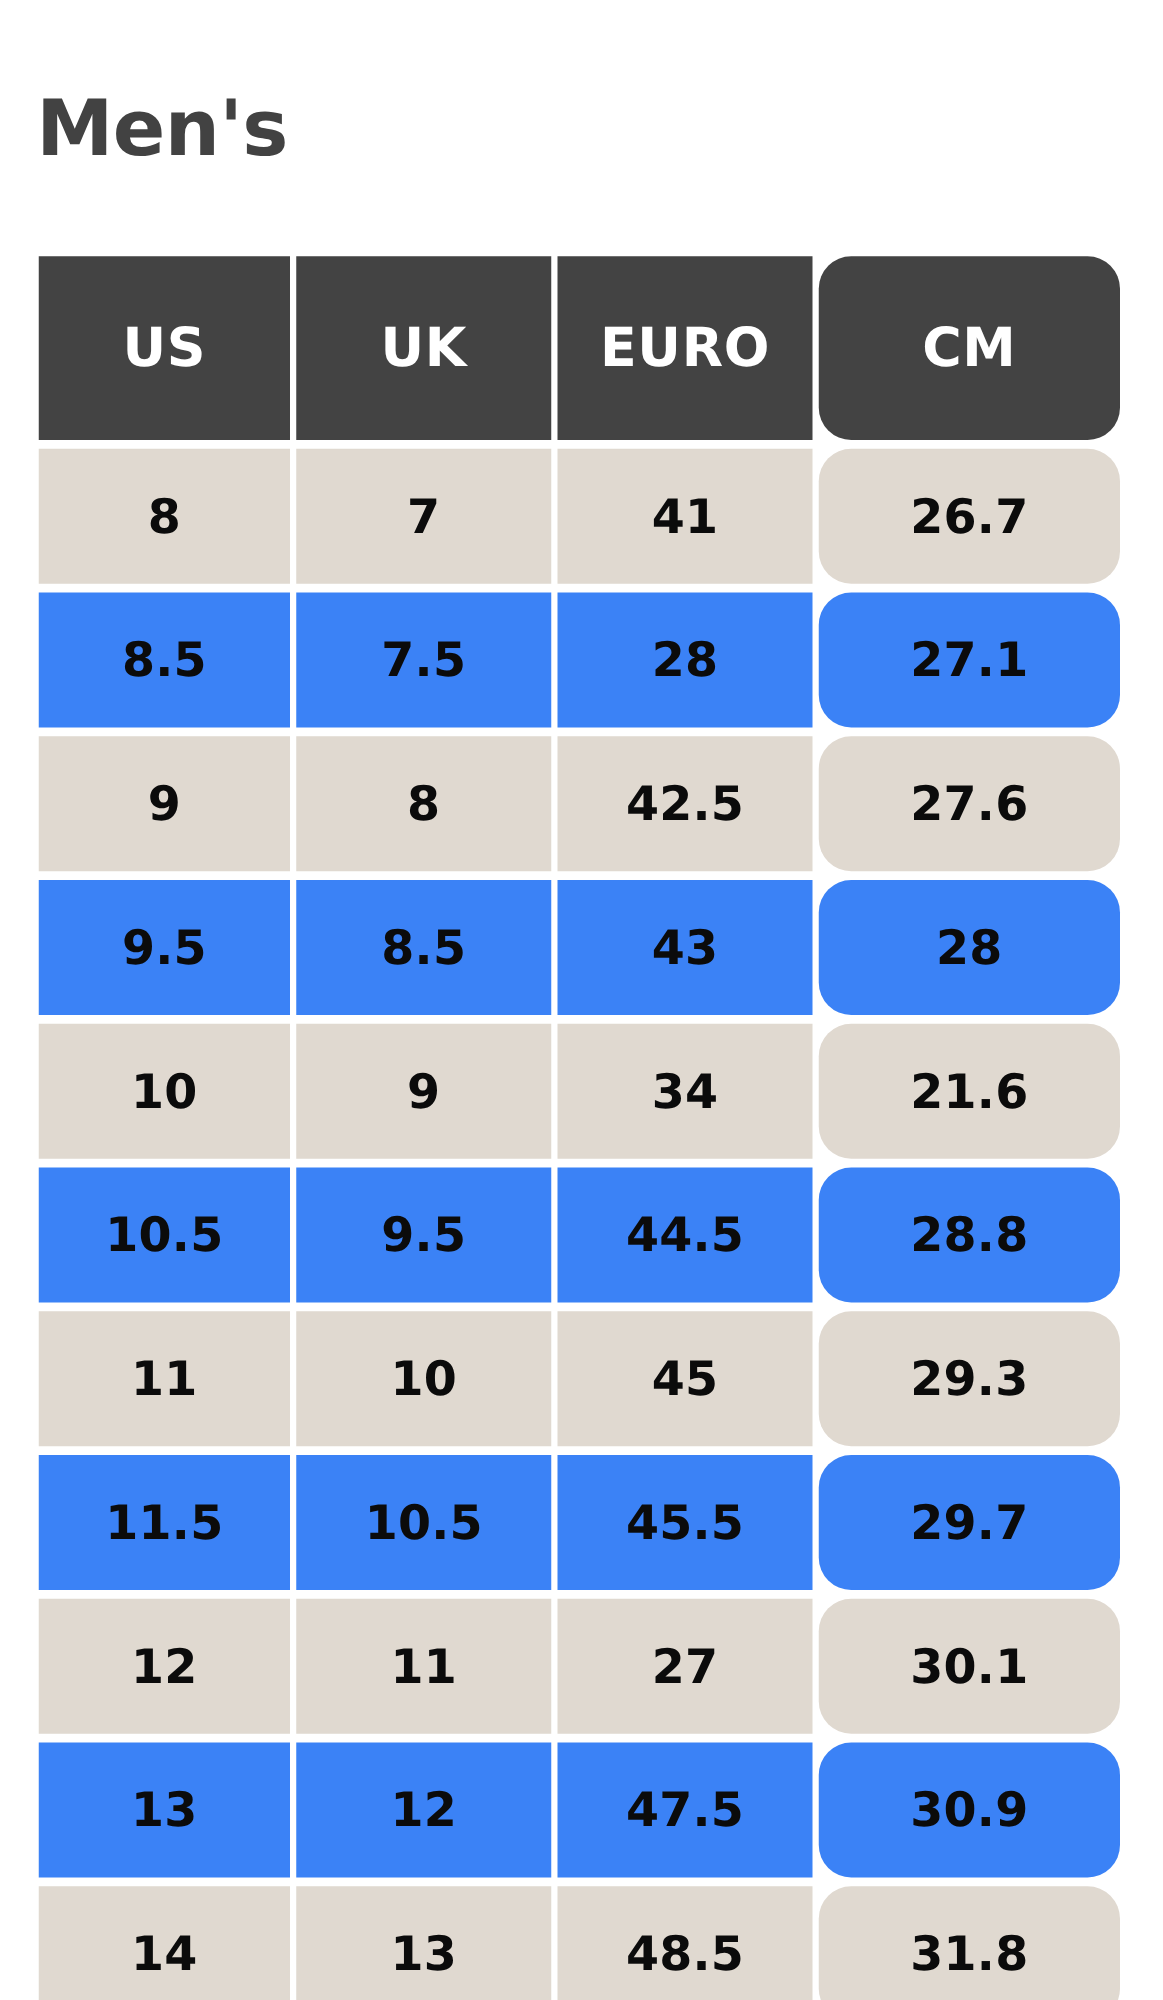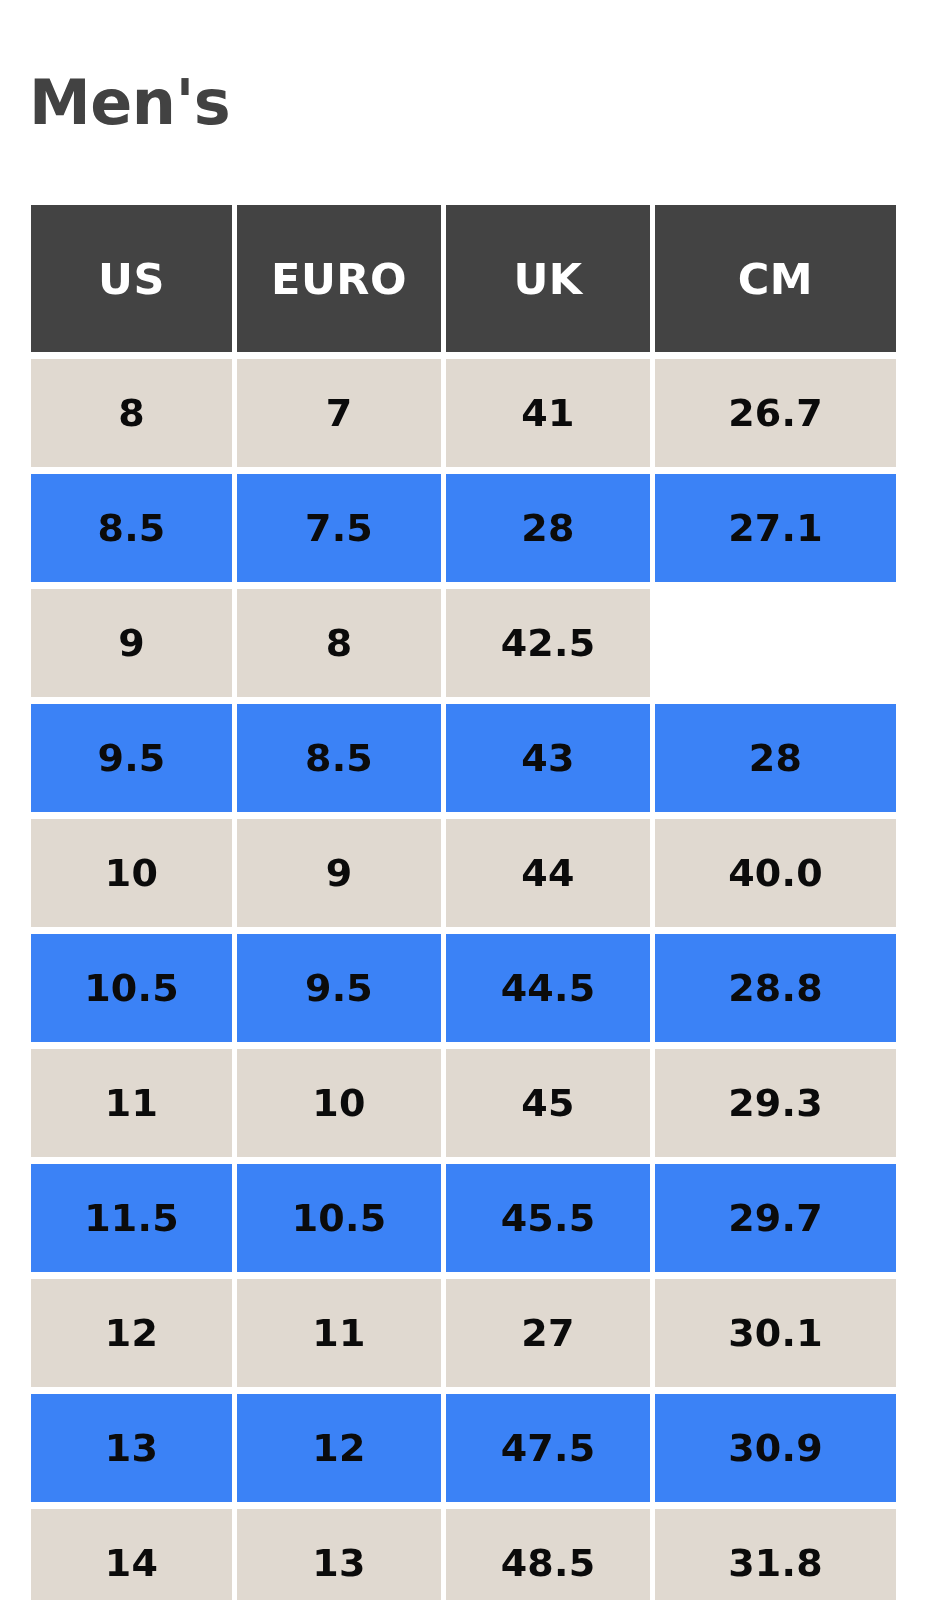--- a/index.html
+++ b/index.html
@@ -58,21 +58,21 @@
     box-sizing: border-box;
     text-align: center;
     font-family: "DejaVu Sans", sans-serif;
     font-weight: 700;
   }
 
   
   .col-0 { width: 201px; }
   .col-1 { width: 204px; }
   .col-2 { width: 204px; }
-  .col-3 { width: 241px; }
+  .col-3 { width: 241px; border-radius: 26px; }
 
   
   #header-row { margin-bottom: 7px; }
   #header-row .size-cell {
     height: 147px;
     background: #434343;
     color: #ffffff;
     font-size: 43px;
     letter-spacing: 0.5px;
   }
@@ -91,22 +91,22 @@
 <body>
 
 <div id="page">
 
   <div id="chart-title">Men's</div>
 
   <div id="size-table">
 
     <div id="header-row" class="size-row">
       <div class="size-cell col-0">US</div>
+      <div class="size-cell col-1">UK</div>
       <div class="size-cell col-2">EURO</div>
-      <div class="size-cell col-1">UK</div>
       <div class="size-cell col-3">CM</div>
     </div>
 
     <div class="size-row data-row tint-a">
       <div class="size-cell col-0">8</div>
       <div class="size-cell col-1">7</div>
       <div class="size-cell col-2">41</div>
       <div class="size-cell col-3">26.7</div>
     </div>
 
@@ -114,34 +114,35 @@
       <div class="size-cell col-0">8.5</div>
       <div class="size-cell col-1">7.5</div>
       <div class="size-cell col-2">28</div>
       <div class="size-cell col-3">27.1</div>
     </div>
 
     <div class="size-row data-row tint-a">
       <div class="size-cell col-0">9</div>
       <div class="size-cell col-1">8</div>
       <div class="size-cell col-2">42.5</div>
+      <div class="size-cell col-3">27.6</div>
     </div>
 
     <div class="size-row data-row tint-b">
       <div class="size-cell col-0">9.5</div>
       <div class="size-cell col-1">8.5</div>
       <div class="size-cell col-2">43</div>
       <div class="size-cell col-3">28</div>
     </div>
 
     <div class="size-row data-row tint-a">
       <div class="size-cell col-0">10</div>
       <div class="size-cell col-1">9</div>
-      <div class="size-cell col-2">44</div>
-      <div class="size-cell col-3">40.0</div>
+      <div class="size-cell col-2">34</div>
+      <div class="size-cell col-3">21.6</div>
     </div>
 
     <div class="size-row data-row tint-b">
       <div class="size-cell col-0">10.5</div>
       <div class="size-cell col-1">9.5</div>
       <div class="size-cell col-2">44.5</div>
       <div class="size-cell col-3">28.8</div>
     </div>
 
     <div class="size-row data-row tint-a">

